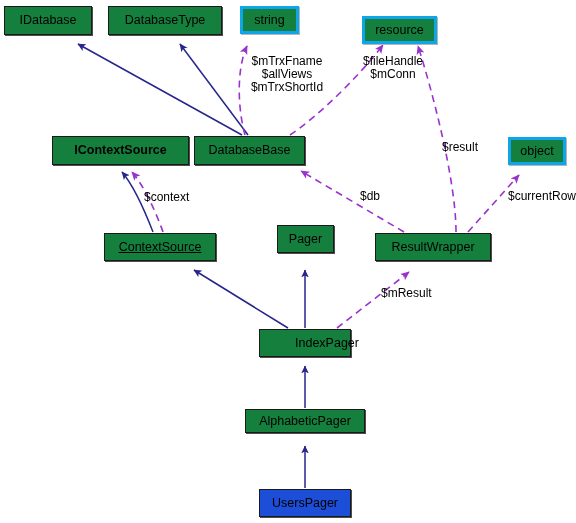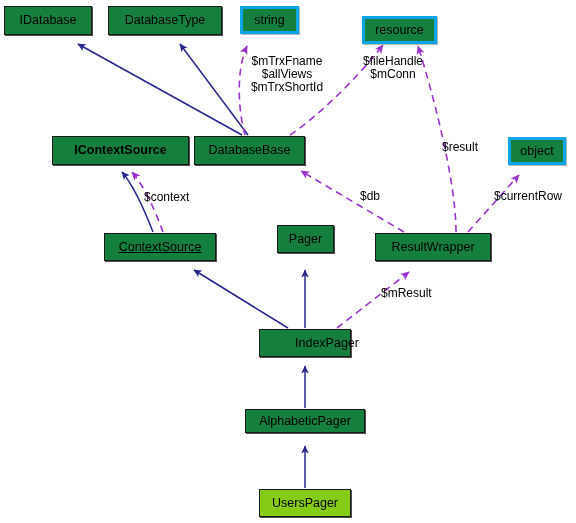--- a/index.html
+++ b/index.html
@@ -4,21 +4,21 @@
 <style>
   html,body{margin:0;padding:0;background:#ffffff;}
   body{width:576px;height:523px;position:relative;overflow:hidden;
        font-family:"Liberation Sans","DejaVu Sans",sans-serif;}
   #diagram{position:absolute;left:0;top:0;width:576px;height:523px;}
   .node{position:absolute;box-sizing:border-box;display:flex;align-items:center;
         justify-content:center;background:#15803d;color:#000000;
         font-size:12.5px;line-height:1;white-space:nowrap;}
   .node.cls{border:1px solid #1a1a1a;box-shadow:1px 1px 0 0 #4d4d4d;}
   .node.prim{border:3px solid #0ea5e9;box-shadow:1px 1px 0 0 #b5b5b5;}
-  .node.hl{background:#84cc16;border:1px solid #1a1a1a;box-shadow:1px 1px 0 0 #4d4d4d;}
+  .node.hl{background:#1d4ed8;border:1px solid #1a1a1a;box-shadow:1px 1px 0 0 #4d4d4d;}
   .edge-label{position:absolute;font-size:12px;line-height:13px;color:#000000;
               white-space:pre;text-align:center;}
   .edge-label.left{text-align:left;}
   svg{position:absolute;left:0;top:0;width:576px;height:523px;overflow:visible;}
 </style>
 </head>
 <body>
 
 <div id="diagram">
 
@@ -92,18 +92,18 @@
   <div class="node hl" style="left:259px;top:489px;width:92px;height:28px;">
     <span>UsersPager</span>
   </div>
 
   <div class="edge-label" style="left:232px;top:55px;width:110px;">$mTrxFname
 $allViews
 $mTrxShortId</div>
   <div class="edge-label" style="left:352px;top:55px;width:82px;">$fileHandle
 $mConn</div>
   <div class="edge-label left" style="left:436px;top:141px;width:48px;margin-left:6px;">$result</div>
-  <div class="edge-label left" style="left:494px;top:190px;width:82px;">$currentRow</div>
+  <div class="edge-label left" style="left:494px;top:190px;width:82px;text-align:right;">$currentRow</div>
   <div class="edge-label left" style="left:144px;top:191px;width:58px;">$context</div>
   <div class="edge-label left" style="left:360px;top:190px;width:28px;">$db</div>
   <div class="edge-label left" style="left:381px;top:287px;width:64px;">$mResult</div>
 
 </div>
 
 </body></html>

